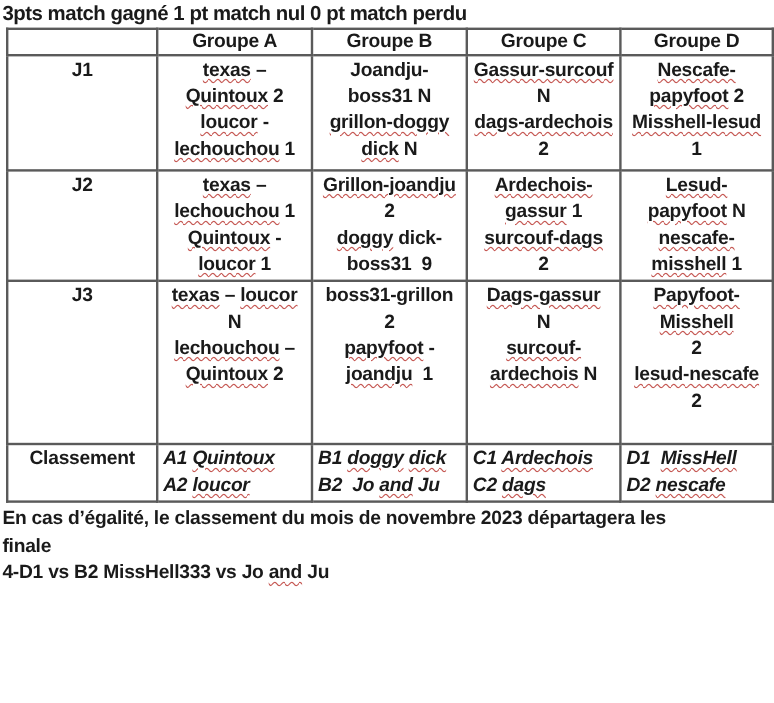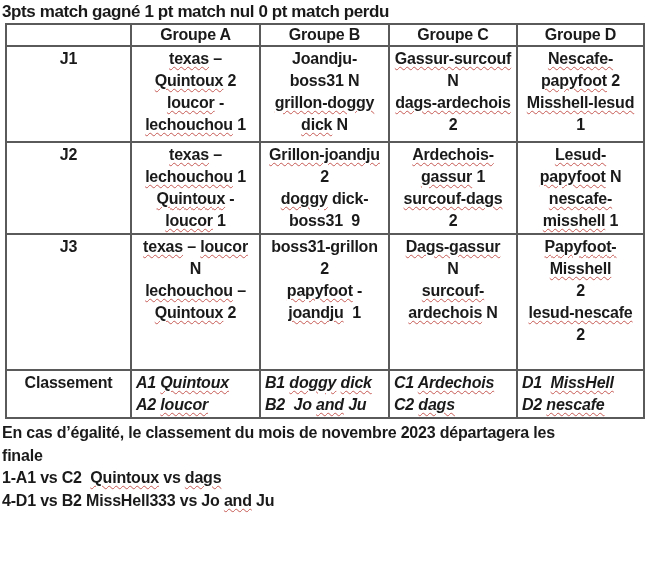--- a/index.html
+++ b/index.html
@@ -165,15 +165,14 @@
           <div class="line"><span>D1  </span><span class="sq">MissHell</span></div>
           <div class="line"><span>D2 </span><span class="sq">nescafe</span></div>
         </td>
       </tr>
     </tbody>
 </table>
 
 <div class="footer">
     <div class="line"><span>En cas d’égalité, le classement du mois de novembre 2023 départagera les</span></div>
     <div class="line"><span>finale</span></div>
-    <div class="line"><span>1-A1 vs C2  </span><span class="sq">Quintoux</span><span> vs </span><span class="sq">dags</span></div>
     <div class="line"><span>4-D1 vs B2 MissHell333 vs Jo </span><span class="sq">and</span><span> Ju</span></div>
   </div>
 
 </body></html>

